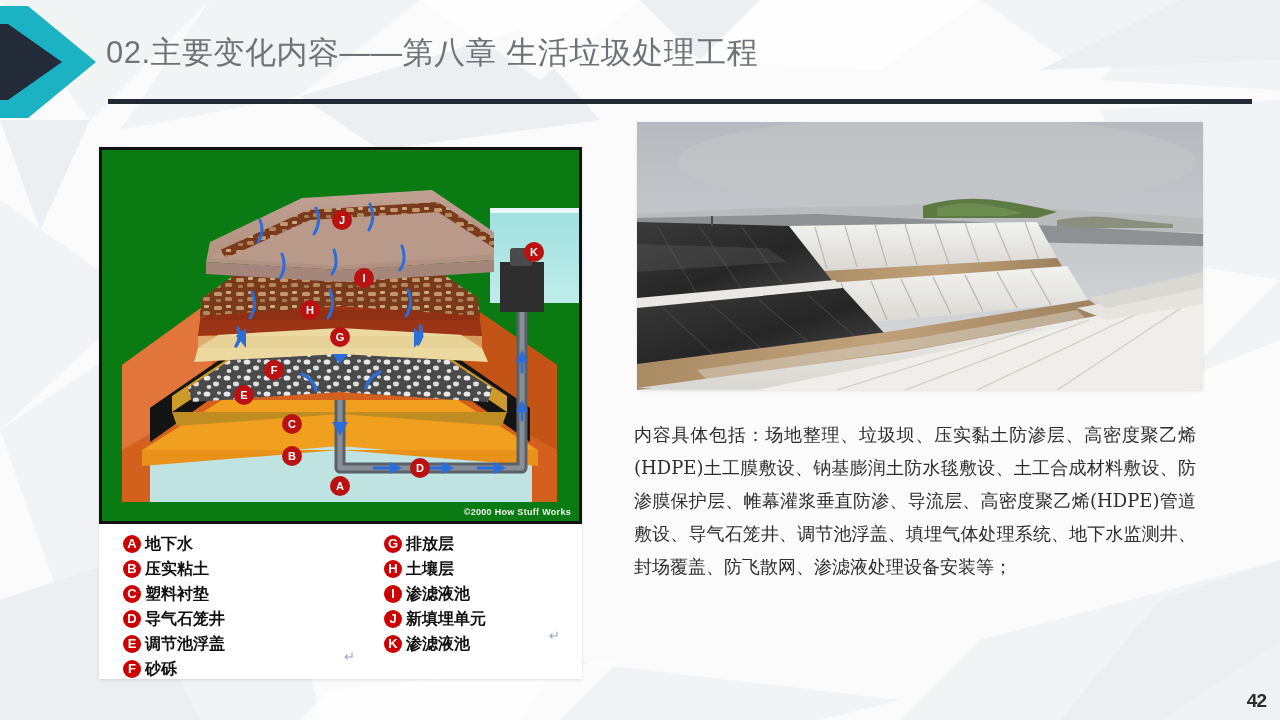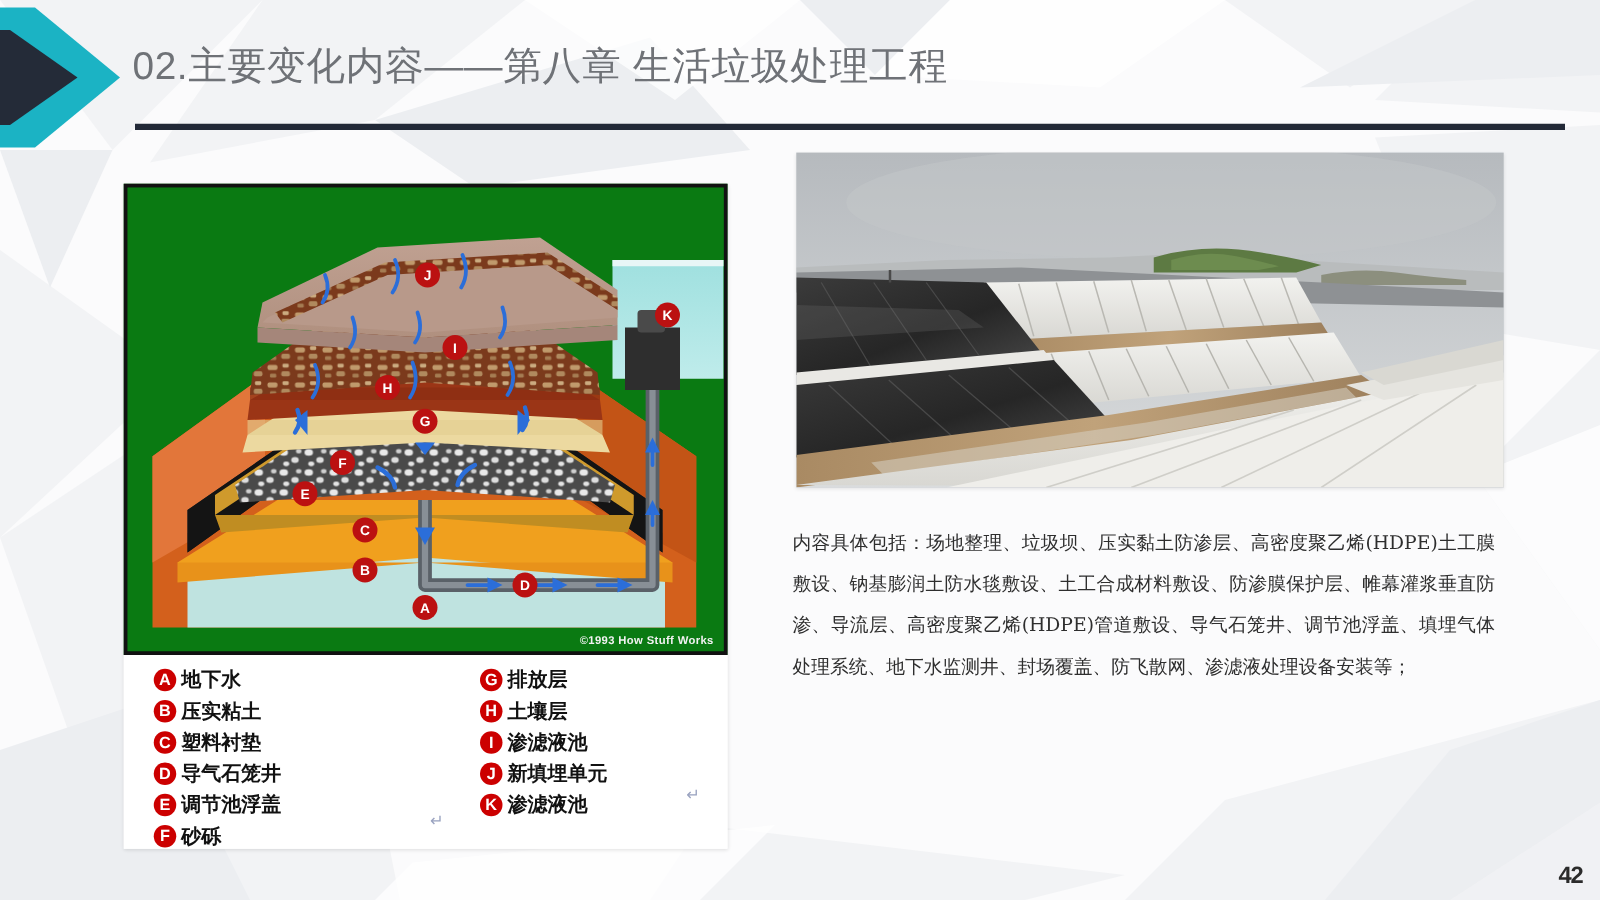--- a/index.html
+++ b/index.html
@@ -157,21 +157,21 @@
     width: 562px;
   }
   .body-heading {
     font-size: 17px;
     font-weight: bold;
     color: #2c2c2c;
     margin-bottom: 12px;
     font-family: "DejaVu Sans", sans-serif;
   }
   .body-para {
-    font-size: 15px;
+    font-size: 18px;
     line-height: 33px;
     color: #2e2e2e;
     font-family: "DejaVu Serif", serif;
     text-align: justify;
   }
 
   
   .page-corner {
     position: absolute;
     right: 0;
@@ -365,21 +365,21 @@
           <circle cx="208" cy="160" r="10" fill="#bb1111"></circle>
             <text x="208" y="164" fill="#fff">H</text>
           <circle cx="262" cy="128" r="10" fill="#bb1111"></circle>
             <text x="262" y="132" fill="#fff">I</text>
           <circle cx="240" cy="70" r="10" fill="#bb1111"></circle>
             <text x="240" y="74" fill="#fff">J</text>
           <circle cx="432" cy="102" r="10" fill="#bb1111"></circle>
             <text x="432" y="106" fill="#fff">K</text>
         </g>
       </svg>
-      <div class="credit">©1993 How Stuff Works</div>
+      <div class="credit">©2000 How Stuff Works</div>
     </div>
 
     <div class="legend">
 
       <div class="legend-col left">
         <div class="legend-item">
           <span class="legend-badge">A</span>
           <span class="legend-text">地下水</span>
         </div>
         <div class="legend-item">

